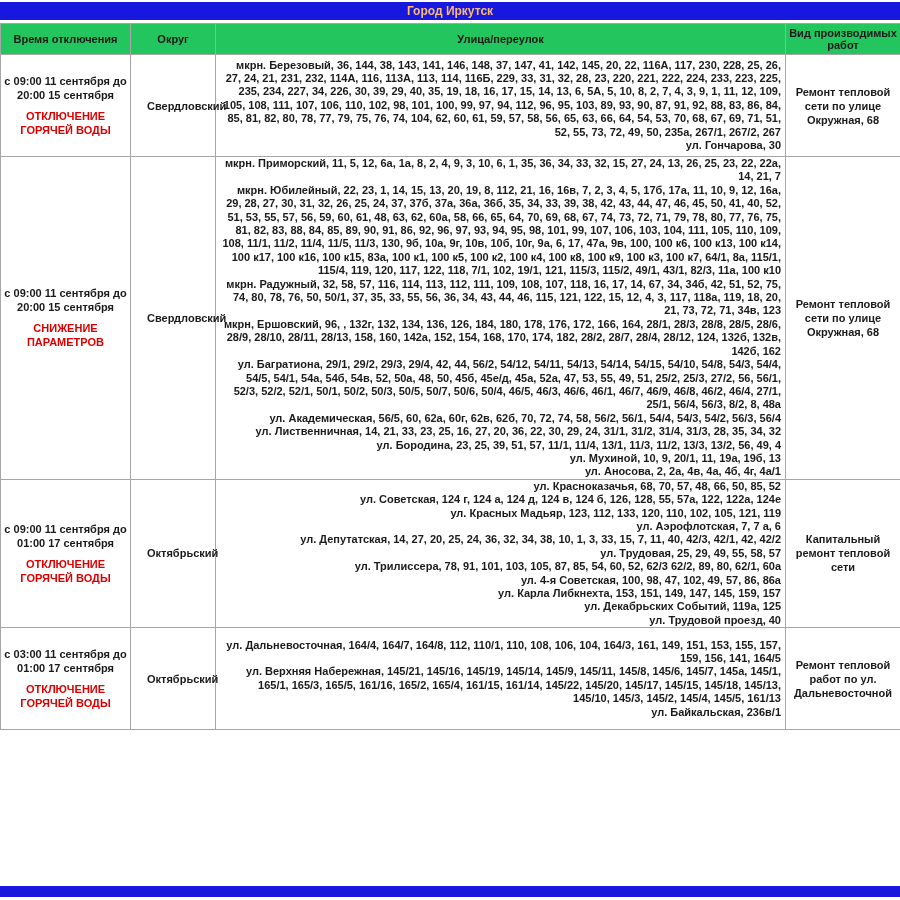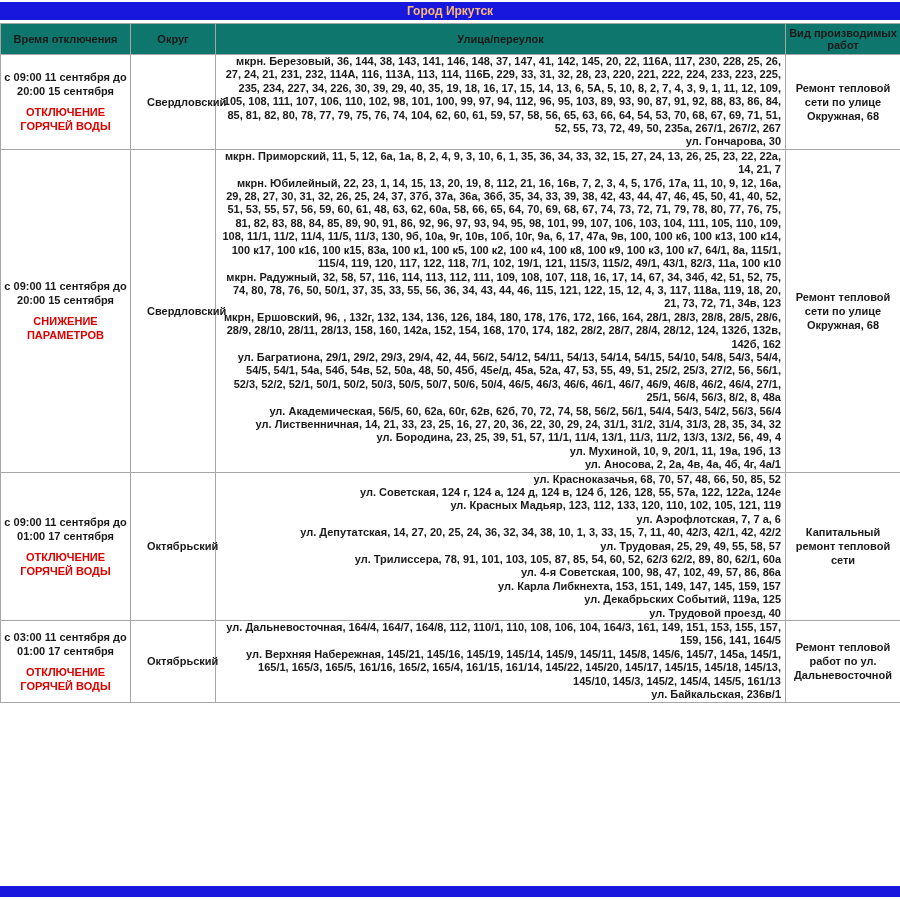--- a/index.html
+++ b/index.html
@@ -14,24 +14,24 @@
     color:#fdba74;font-weight:bold;font-size:12px;
   }
   table.schedule{
     width:900px;margin-top:3px;border-collapse:collapse;table-layout:fixed;
     font-size:11px;font-weight:bold;color:#1a1a1a;
   }
   table.schedule th, table.schedule td{
     border:1px solid #a6a6a6;vertical-align:middle;
   }
   table.schedule th{
-    background:#0f766e;height:28px;text-align:center;
+    background:#22c55e;height:28px;text-align:center;
     font-size:11px;font-weight:bold;padding:1px 2px;
   }
-  td.col-time{text-align:center;padding:2px 3px;line-height:14px;}
+  td.col-time{text-align:center;padding:19px 3px;line-height:14px;}
   td.col-district{text-align:center;padding:2px 16px;}
   td.col-streets{padding:0 4px;line-height:13.4px;vertical-align:middle;text-align:right;}
   td.col-work{text-align:center;padding:2px 4px;line-height:14px;}
   .alert{font-weight:bold;margin-top:7px;}
   .bottom-bar{
     position:absolute;left:0;bottom:3px;height:11px;width:100%;
   }
 </style>
 </head>
 <body>

